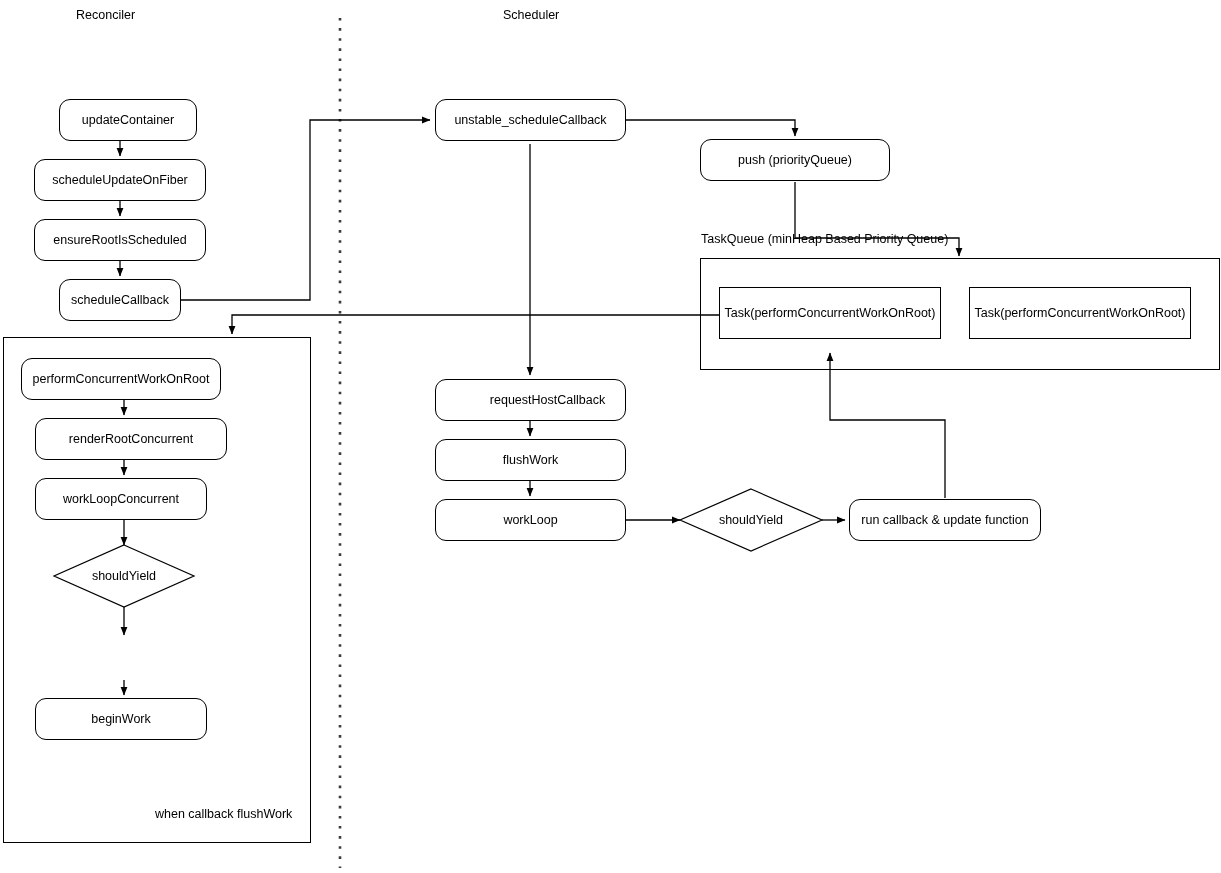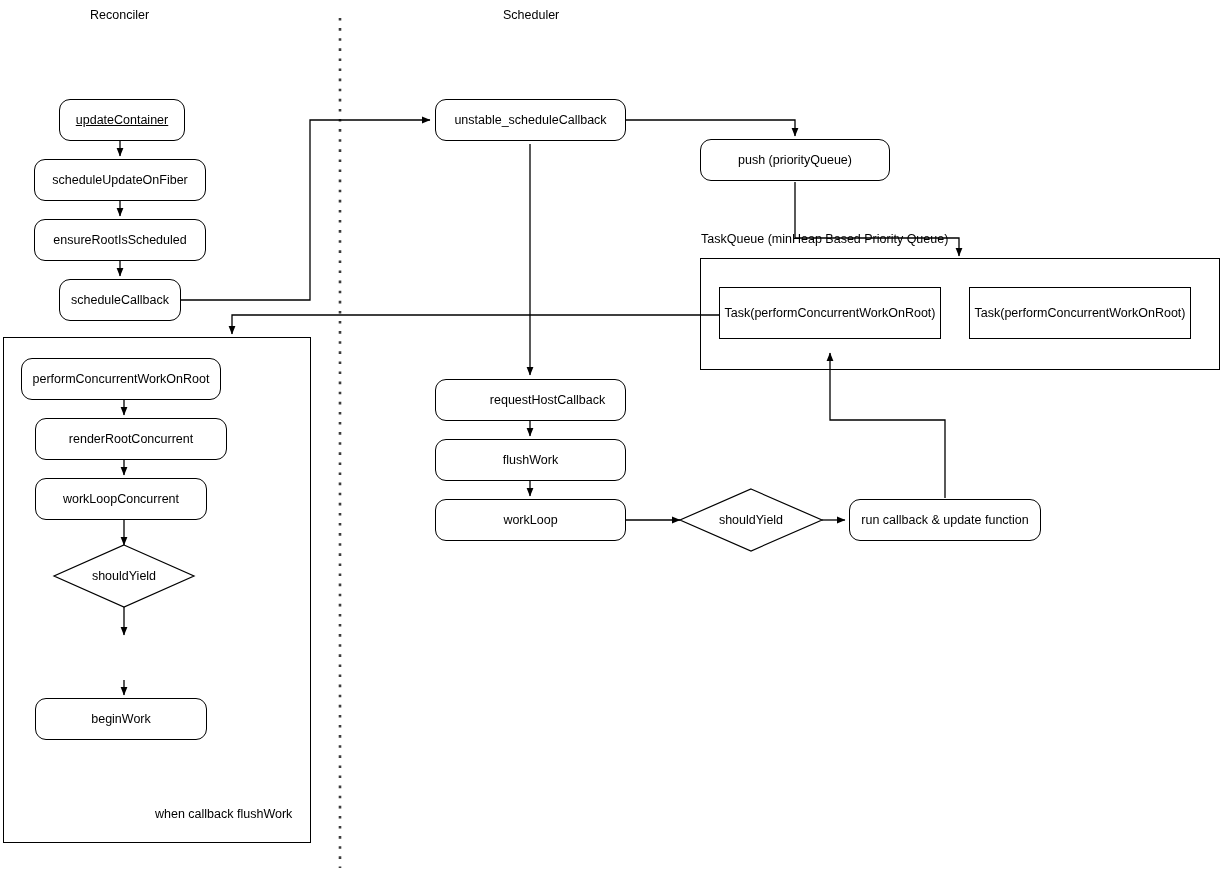--- a/index.html
+++ b/index.html
@@ -114,24 +114,24 @@
     <path d="M530,481 L530,496" stroke="#000" stroke-width="1.3" fill="none" marker-end="url(#arrowhead)"></path>
     <path d="M626,520 L680,520" stroke="#000" stroke-width="1.3" fill="none" marker-end="url(#arrowhead)"></path>
     <path d="M822,520 L845,520" stroke="#000" stroke-width="1.3" fill="none" marker-end="url(#arrowhead)"></path>
 
     <path d="M945,498 L945,420 L830,420 L830,353" stroke="#000" stroke-width="1.3" fill="none" marker-end="url(#arrowhead)"></path>
 
     <polygon points="124,545 194,576 124,607 54,576" fill="#ffffff" stroke="#000000" stroke-width="1.2"></polygon>
     <polygon points="751,489 822,520 751,551 680,520" fill="#ffffff" stroke="#000000" stroke-width="1.2"></polygon>
   </svg>
 
-  <div class="plain-label" style="left:90px; top:8px;">Reconciler</div>
+  <div class="plain-label" style="left:76px; top:8px;">Reconciler</div>
   <div class="plain-label" style="left:503px; top:8px;">Scheduler</div>
 
-  <div class="node rounded" style="left:59px; top:99px; width:126px; height:42px;text-decoration:underline;">updateContainer</div>
+  <div class="node rounded" style="left:59px; top:99px; width:138px; height:42px;">updateContainer</div>
   <div class="node rounded" style="left:34px; top:159px; width:172px; height:42px;">scheduleUpdateOnFiber</div>
   <div class="node rounded" style="left:34px; top:219px; width:172px; height:42px;">ensureRootIsScheduled</div>
   <div class="node rounded" style="left:59px; top:279px; width:122px; height:42px;">scheduleCallback</div>
 
   <div class="container-box" style="left:3px; top:337px; width:308px; height:506px;"></div>
 
   <div class="node rounded" style="left:21px; top:358px; width:200px; height:42px;">performConcurrentWorkOnRoot</div>
   <div class="node rounded" style="left:35px; top:418px; width:192px; height:42px;">renderRootConcurrent</div>
   <div class="node rounded" style="left:35px; top:478px; width:172px; height:42px;">workLoopConcurrent</div>
 

